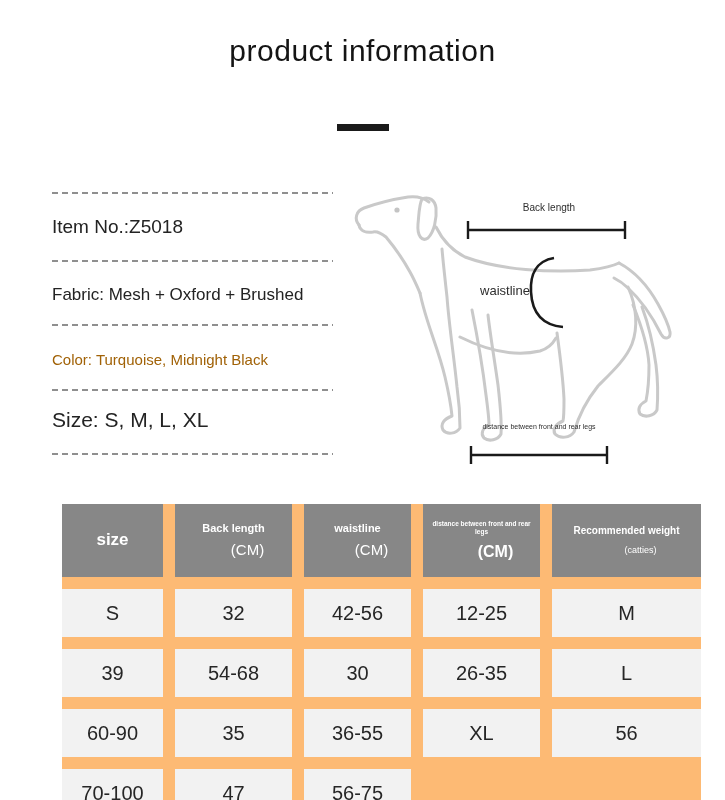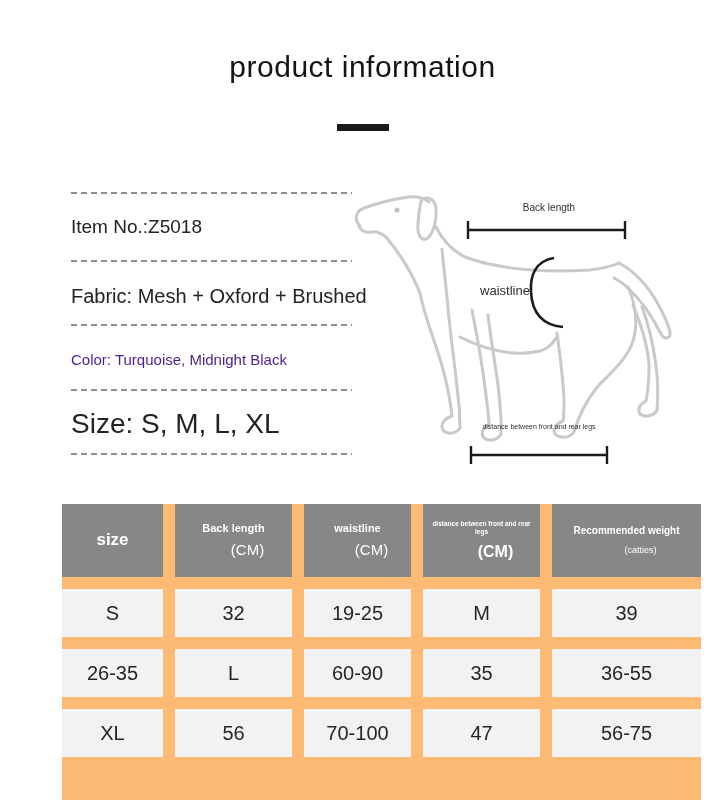--- a/index.html
+++ b/index.html
@@ -5,38 +5,38 @@
   :root{
     --header-bg:#878787; --row-bg:#f2f2f2; --sketch-line:#c9c9c9; --ink:#1a1a1a;
   }
   html,body{margin:0;padding:0;background:#fff;}
   .canvas{
     position:relative; width:725px; height:800px; background:#ffffff;
     font-family:"Liberation Sans", sans-serif; color:#2b2b2b; overflow:hidden;
   }
   
   .title{
-    position:absolute; left:0; top:50px; width:725px; margin:0;
+    position:absolute; left:0; top:34px; width:725px; margin:0;
     text-align:center; font-size:30px; font-weight:500; letter-spacing:.5px; color:#141414;
   }
   .title-dash{
     position:absolute; left:337px; top:124px; width:52px; height:7px; background:var(--ink);
   }
   
-  .specs{position:absolute; left:71px; top:192px; width:281px; height:270px;}
+  .specs{position:absolute; left:52px; top:192px; width:281px; height:270px;}
   .sep{
     position:absolute; left:0; width:281px; height:2px;
     background:repeating-linear-gradient(90deg,#8f8f8f 0 6px,transparent 6px 10px);
   }
   .sep.s1{top:0}.sep.s2{top:68px}.sep.s3{top:132px}.sep.s4{top:197px}.sep.s5{top:261px}
   .spec{position:absolute; left:0; white-space:nowrap; color:#232323;}
   .spec.t1{top:24px; font-size:19px;}
-  .spec.t2{top:93px; font-size:20px;text-align:right;}
-  .spec.t3{top:159px; font-size:15px; color:#4c1d95;}
-  .spec.t4{top:216px; font-size:28px;}
+  .spec.t2{top:93px; font-size:17px;text-align:right;}
+  .spec.t3{top:159px; font-size:15px; color:#a16207;}
+  .spec.t4{top:216px; font-size:21px;}
   
   .diagram{position:absolute; left:350px; top:175px; width:375px; height:290px;}
   .diagram svg{position:absolute; left:0; top:0;}
   .dlabel{position:absolute; text-align:center; color:#2e2e2e;}
   .dlabel.back{left:119px; top:27px; width:160px; font-size:10px; font-weight:500;}
   .dlabel.waist{left:105px; top:108px; width:100px; font-size:13px;}
   .dlabel.dist{left:99px; top:248px; width:180px; font-size:7px; font-weight:500;}
   
   .size-table{
     position:absolute; left:62px; top:504px;
@@ -134,24 +134,27 @@
       <span class="l1">distance between front and rear legs</span>
       <span class="l2">(CM)</span>
     </div>
     <div class="hcell c4">
       <span class="l1">Recommended weight</span>
       <span class="l2">(catties)</span>
     </div>
 
     <div class="dcell">S</div>
     <div class="dcell">32</div>
-    <div class="dcell">19-25</div>
+    <div class="dcell">42-56</div>
+    <div class="dcell">12-25</div>
 
     <div class="dcell">M</div>
     <div class="dcell">39</div>
+    <div class="dcell">54-68</div>
+    <div class="dcell">30</div>
     <div class="dcell">26-35</div>
 
     <div class="dcell">L</div>
     <div class="dcell">60-90</div>
     <div class="dcell">35</div>
     <div class="dcell">36-55</div>
 
     <div class="dcell">XL</div>
     <div class="dcell">56</div>
     <div class="dcell">70-100</div>

